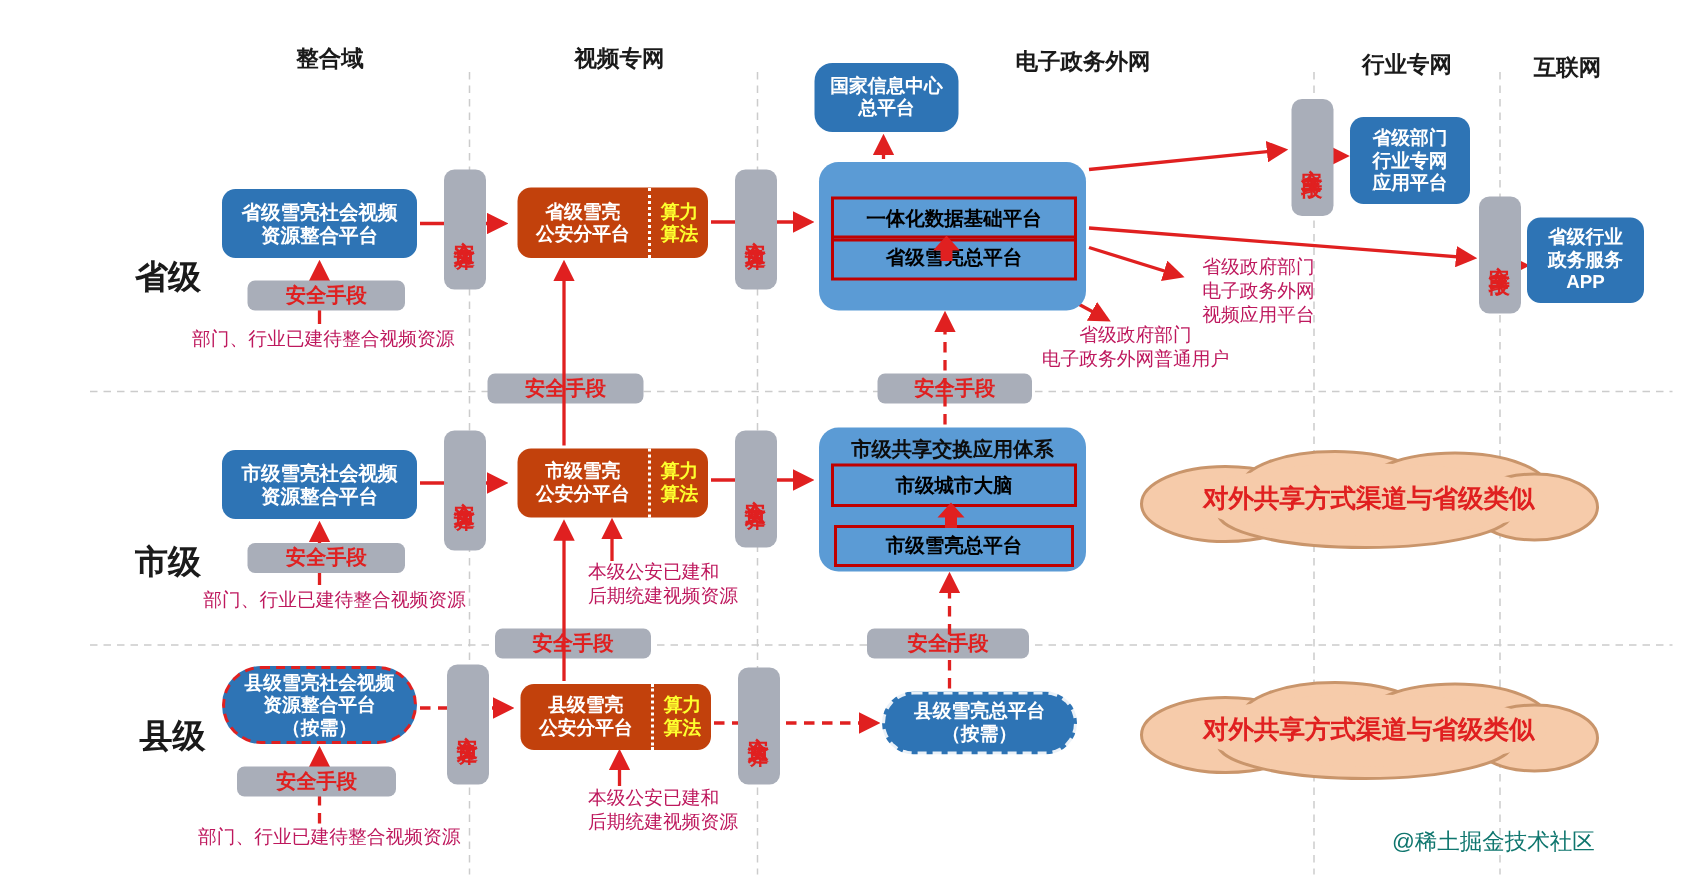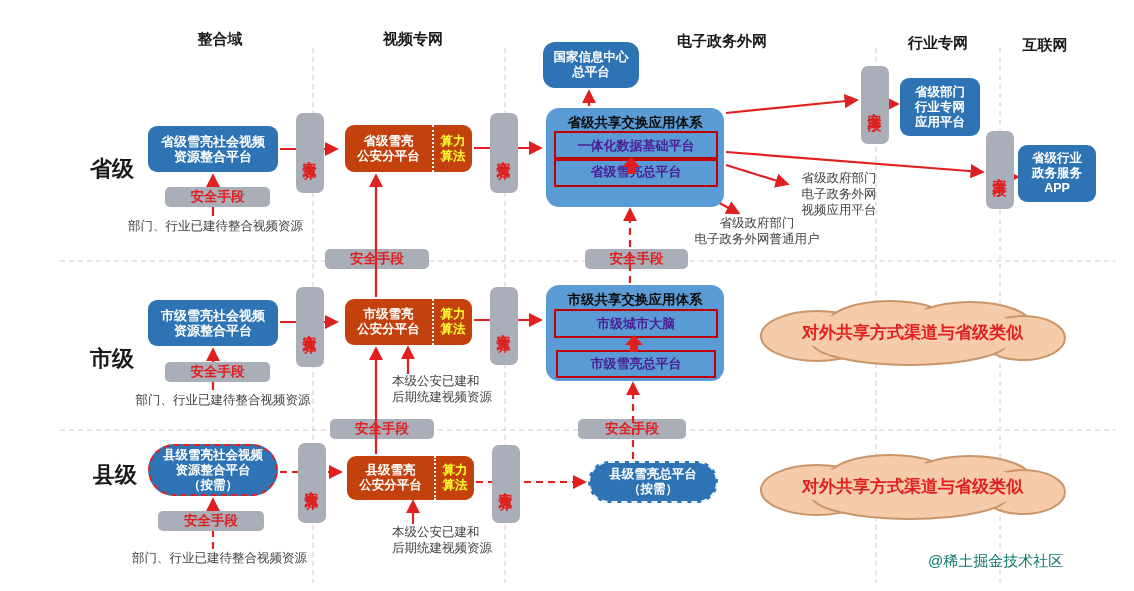--- a/index.html
+++ b/index.html
@@ -1,43 +1,43 @@
 <!DOCTYPE html>
 <html><head>
 <meta charset="utf-8">
 <style>
   html,body{margin:0;padding:0;background:#fff;}
   #stage{position:relative;width:1134px;height:591px;background:#ffffff;overflow:hidden;
          font-family:"Liberation Sans","DejaVu Sans",sans-serif;}
   .abs{position:absolute;box-sizing:border-box;}
   svg.layer{position:absolute;left:0;top:0;pointer-events:none;}
   .hdr{font-size:15px;font-weight:bold;color:#1a1a1a;text-align:center;}
-  .rowlab{font-size:22px;font-weight:bold;color:#1a1a1a;}
+  .rowlab{font-size:22px;font-weight:bold;color:#1a1a1a;margin-top:16px;}
   .box-dark{background:#2e74b5;color:#fff;border-radius:9px;display:flex;align-items:center;
             justify-content:center;text-align:center;font-weight:bold;font-size:13px;line-height:15px;}
   .stadium{border-radius:27px;}
   .dash-red{border:2px dashed #e02020;}
   .dash-white{border:2px dashed rgba(255,255,255,.9);}
   .police{background:#c2410c;border-radius:9px;display:flex;align-items:stretch;color:#fff;
           font-weight:bold;font-size:12.5px;line-height:15px;}
   .police .pl{flex:1;display:flex;align-items:center;justify-content:center;text-align:center;
               border-right:2px dotted #fff;}
   .police .pc{width:38px;display:flex;align-items:center;justify-content:center;text-align:center;
               color:#fdff2e;}
   .box-light{background:#5b9bd5;border-radius:13px;}
   .sys-title{position:absolute;left:0;right:0;top:6px;text-align:center;font-size:13.5px;
              font-weight:bold;color:#0d0d0d;}
   .inner{position:absolute;border:2px solid #c00000;display:flex;align-items:center;justify-content:center;
-         font-size:13px;font-weight:bold;color:#4c1d95;text-align:center;}
+         font-size:13px;font-weight:bold;color:#000000;text-align:center;}
   .pill-v{background:#a9aeb9;border-radius:7px;color:#e02020;font-weight:bold;font-size:14px;
           display:flex;align-items:center;justify-content:center;
           writing-mode:vertical-rl;text-orientation:upright;letter-spacing:2px;}
   .pill-h{background:#a9aeb9;border-radius:5px;color:#e02020;font-weight:bold;font-size:13.5px;
           display:flex;align-items:center;justify-content:center;}
-  .note{font-size:12.5px;color:#404040;line-height:16px;}
+  .note{font-size:12.5px;color:#be185d;line-height:16px;}
   .ctr{text-align:center;}
   .ml{white-space:pre-line;}
   .cloud-txt{position:absolute;left:0;right:0;top:0;bottom:0;display:flex;align-items:center;
              justify-content:center;color:#e02020;font-weight:bold;font-size:17px;}
   .wm{font-size:15px;color:#0f766e;}
 </style>
 </head>
 <body>
 
 <div id="stage">
@@ -96,21 +96,20 @@
 资源整合平台</div>
   <div class="abs pill-v" style="left:296px;top:113px;width:28px;height:80px;">安全边界</div>
   <div class="abs police" style="left:345px;top:125px;width:127px;height:47px;">
     <div class="pl ml">省级雪亮
 公安分平台</div>
     <div class="pc ml">算力
 算法</div>
   </div>
   <div class="abs pill-v" style="left:490px;top:113px;width:28px;height:80px;">安全边界</div>
   <div class="abs box-light" style="left:546px;top:108px;width:178px;height:99px;">
-    <div class="sys-title">省级共享交换应用体系</div>
     <div class="inner" style="left:8px;top:23px;width:160px;height:26px;">一体化数据基础平台</div>
     <div class="inner" style="left:8px;top:49px;width:160px;height:26px;">省级雪亮总平台</div>
   </div>
   <div class="abs pill-h" style="left:165px;top:187px;width:105px;height:20px;">安全手段</div>
   <div class="abs note ctr" style="left:108px;top:218px;width:215px;">部门、行业已建待整合视频资源</div>
   <div class="abs pill-v" style="left:861px;top:66px;width:28px;height:78px;">安全手段</div>
   <div class="abs box-dark ml" style="left:900px;top:78px;width:80px;height:58px;font-size:12.5px;">省级部门
 行业专网
 应用平台</div>
   <div class="abs pill-v" style="left:986px;top:131px;width:28px;height:78px;">安全手段</div>

